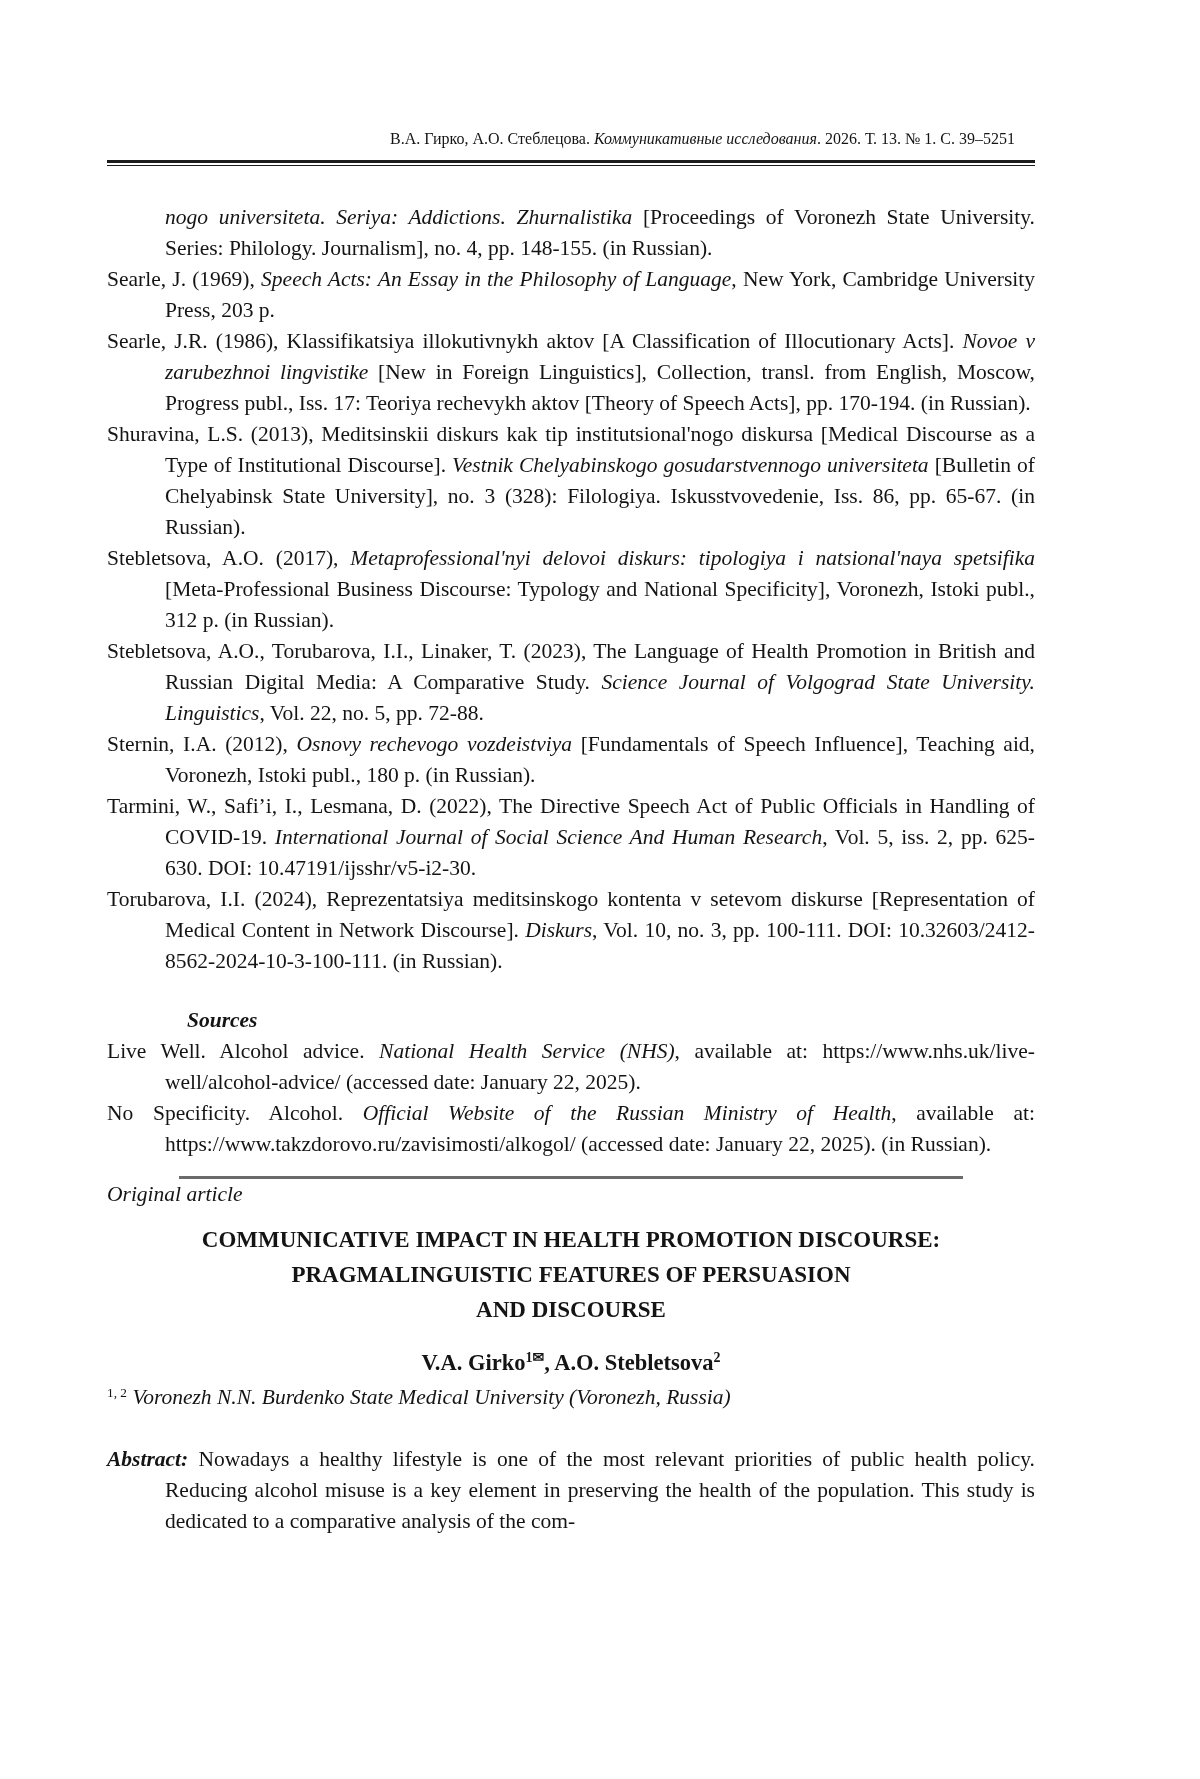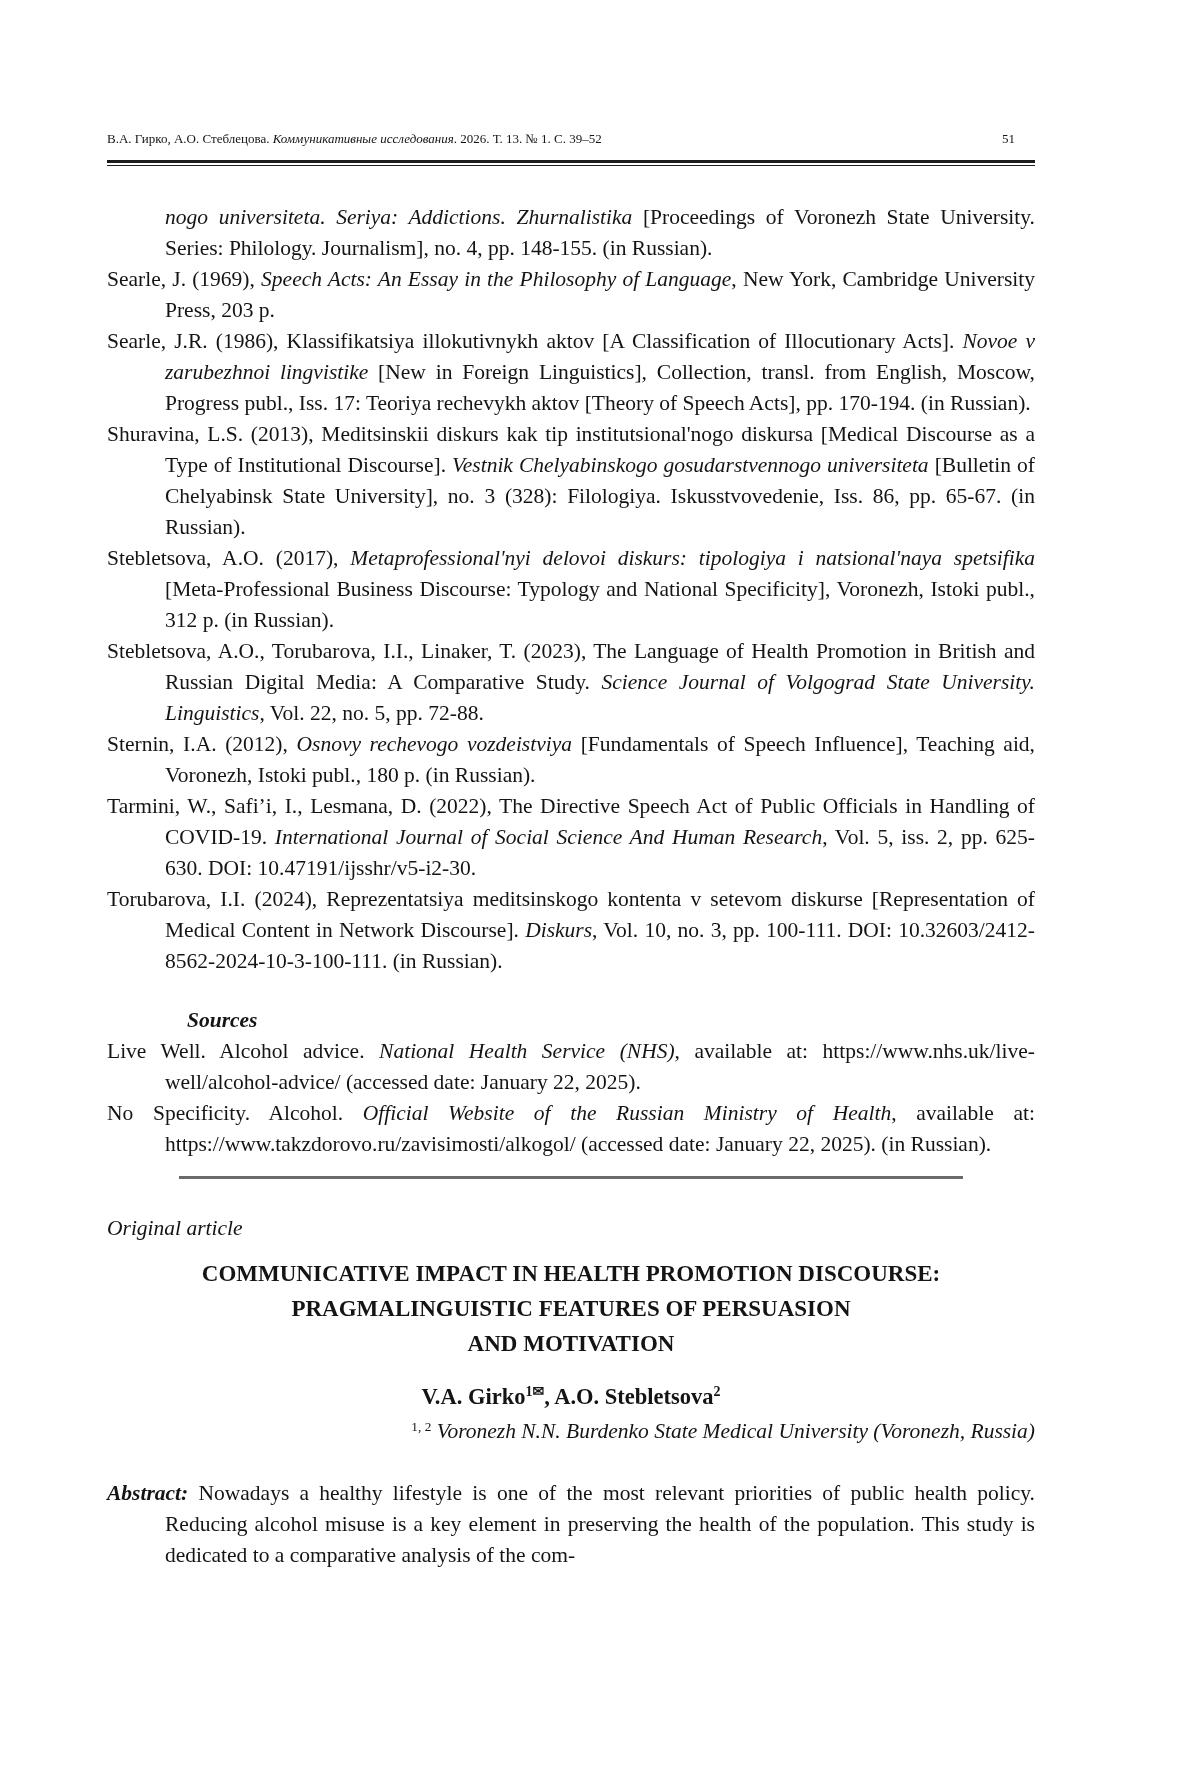--- a/index.html
+++ b/index.html
@@ -11,23 +11,23 @@
     overflow: hidden;
   }
   .page {
     box-sizing: border-box;
     width: 1200px; height: 1779px;
     padding: 126px 165px 0 107px;
     background: #ffffff;
   }
   .running-head {
     display: flex;
-    justify-content: space-between;
+    justify-content: flex-end;
     align-items: baseline;
-    font-size: 13px;
+    font-size: 16px;
     line-height: 26px;
     white-space: nowrap;
   }
   .rh-page { padding-right: 20px; }
   .double-rule {
     margin-top: 8px;
     height: 2px;
     border-top: 3px solid #1c1c1c;
     border-bottom: 1.5px solid #1c1c1c;
   }
@@ -48,21 +48,20 @@
     line-height: 31px;
     font-weight: bold;
     font-style: italic;
   }
   .separator-rule {
     margin: 16px auto 0 auto;
     width: 784px;
     border-top: 3px solid #6b6b6b;
   }
   .article-type {
-    margin-top: 34px;
     font-size: 21.5px;
     line-height: 31px;
     font-style: italic;
   }
   .title {
     margin: 12px 0 0 0;
     font-size: 23px;
     line-height: 35px;
     font-weight: bold;
     text-align: center;
@@ -72,21 +71,21 @@
     margin-top: 20px;
     font-size: 22.5px;
     line-height: 31px;
     font-weight: bold;
     text-align: center;
   }
   .affiliation {
     margin-top: 4px;
     font-size: 21.5px;
     line-height: 30px;
-    text-align: right;
+    text-align: left;
   }
   .abstract { margin-top: 32px; }
   .it { font-style: italic; }
   .bd { font-weight: bold; }
   sup {
     font-size: 0.62em;
     line-height: 0;
     vertical-align: baseline;
     position: relative;
     top: -0.55em;
@@ -122,21 +121,21 @@
     <p class="entry"><span>No Specificity. Alcohol. </span><span class="it">Official Website of the Russian Ministry of Health</span><span>, available at: https://www.takzdorovo.ru/zavisimosti/alkogol/ (accessed date: January 22, 2025). (in Russian).</span></p>
   </section>
 
   <div class="separator-rule"></div>
 
   <p class="article-type">Original article</p>
 
   <h1 class="title">
     <span class="title-line">COMMUNICATIVE IMPACT IN HEALTH PROMOTION DISCOURSE:</span>
     <span class="title-line">PRAGMALINGUISTIC FEATURES OF PERSUASION</span>
-    <span class="title-line">AND MOTIVATION</span>
+    <span class="title-line">AND DISCOURSE</span>
   </h1>
 
   <p class="authors"><span>V.A. Girko</span><sup>1</sup><sup>✉</sup><span>, A.O. Stebletsova</span><sup>2</sup></p>
 
   <p class="affiliation"><sup>1, 2</sup><span class="it"> Voronezh N.N. Burdenko State Medical University (Voronezh, Russia)</span></p>
 
   <p class="entry abstract"><span class="it bd">Abstract:</span><span> Nowadays a healthy lifestyle is one of the most relevant priorities of public health policy. Reducing alcohol misuse is a key element in preserving the health of the population. This study is dedicated to a comparative analysis of the com-</span></p>
 
 </div>
 

